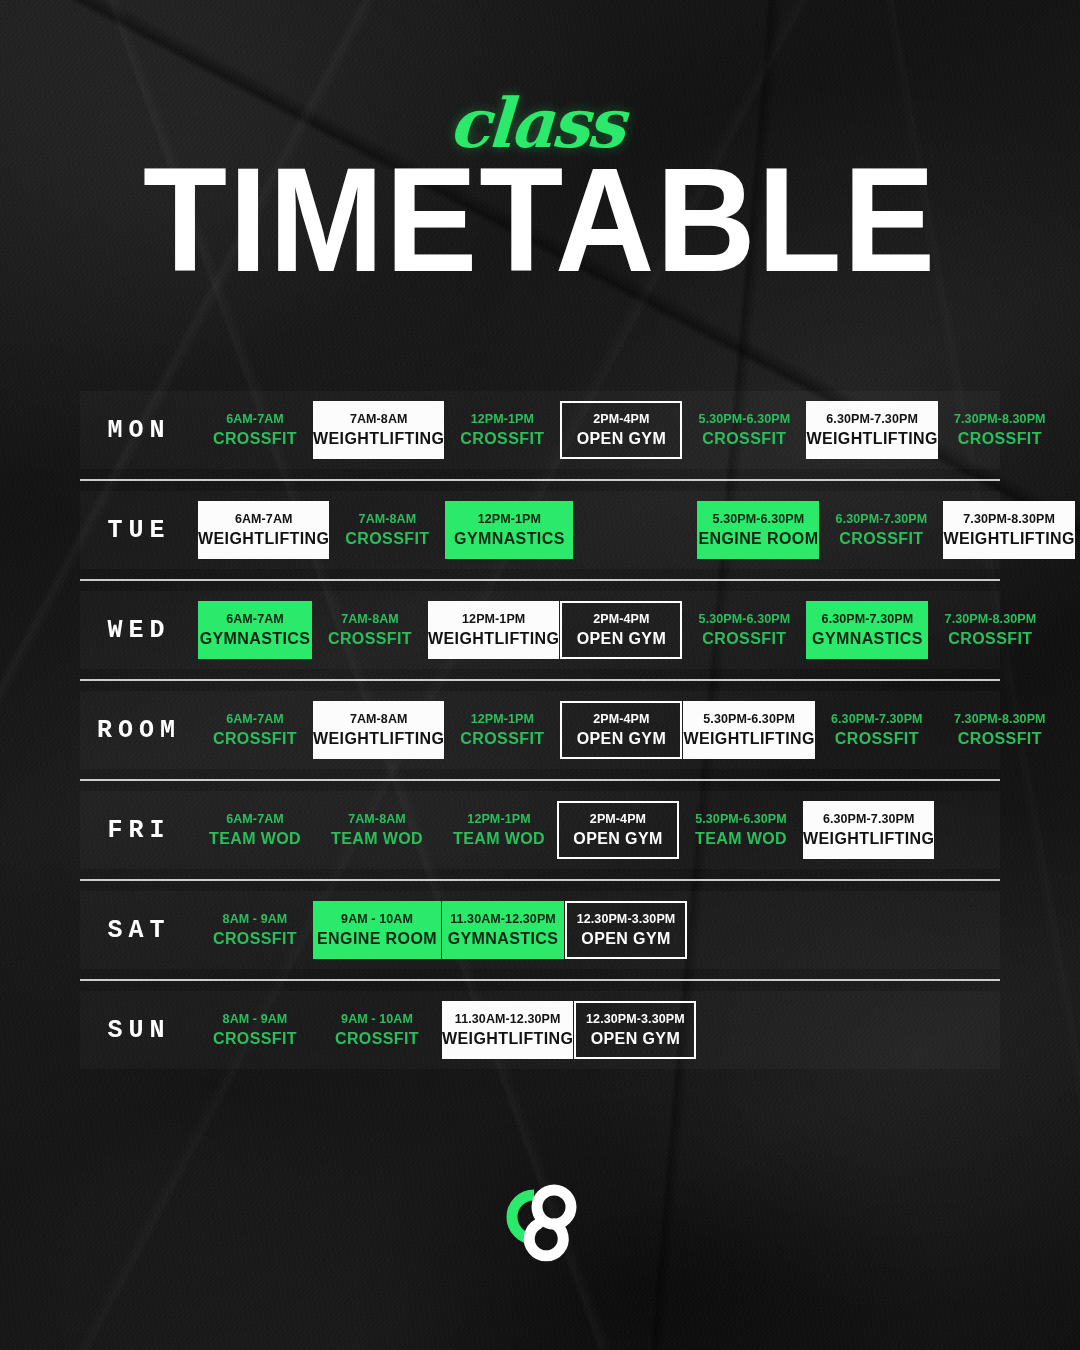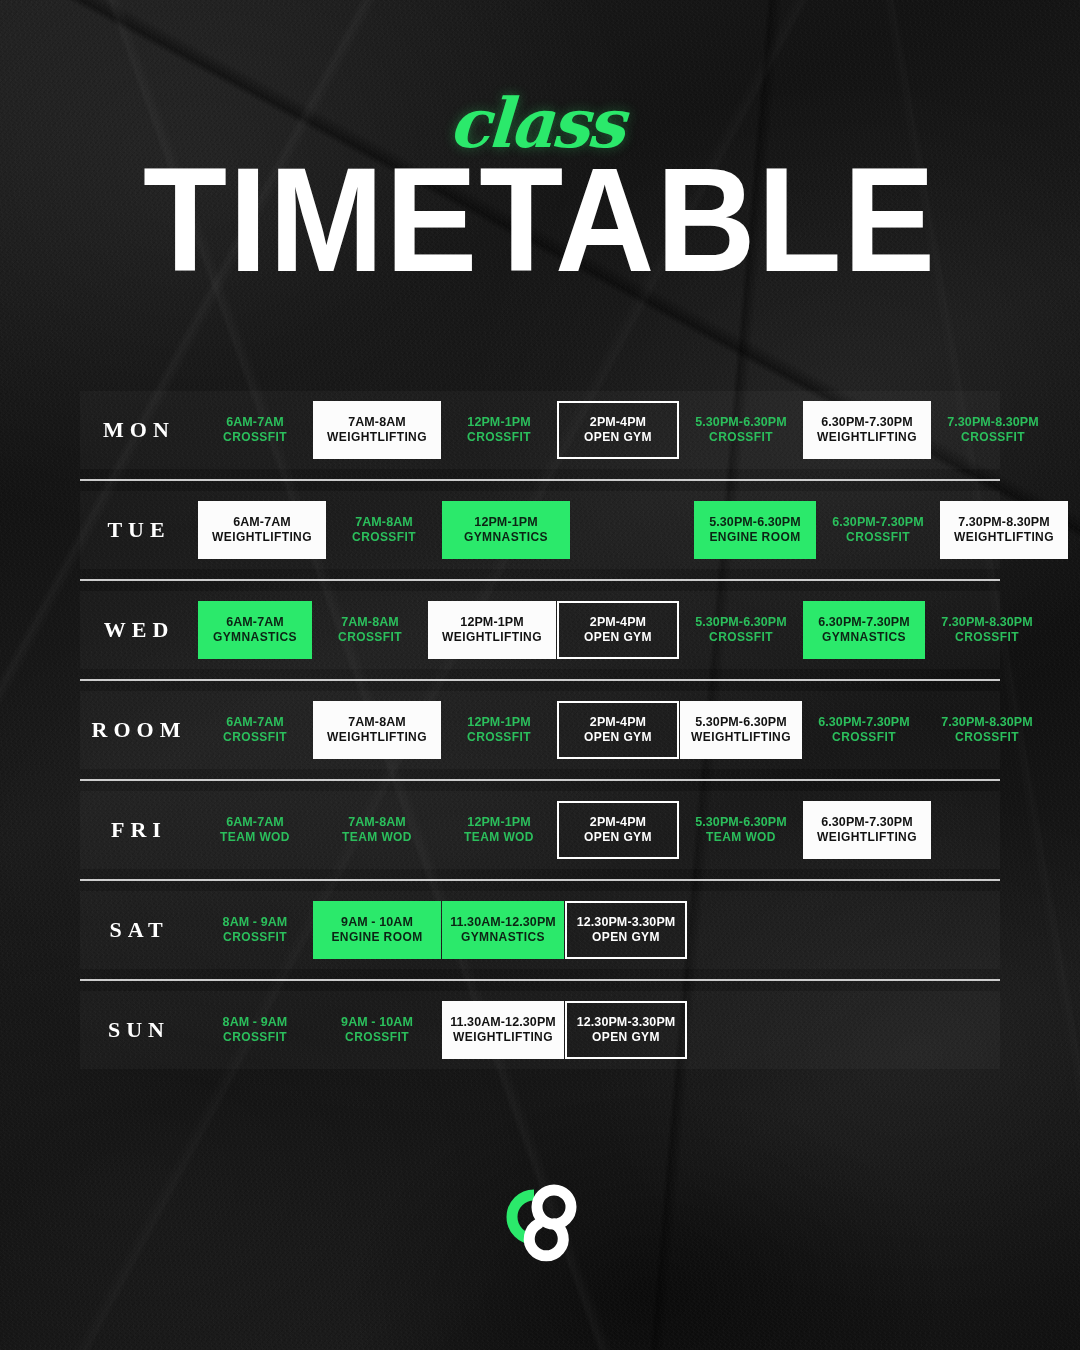--- a/index.html
+++ b/index.html
@@ -96,43 +96,43 @@
   .divider {
     height:2px;
     background:rgba(255,255,255,.78);
     margin:10px 0 10px 0;
   }
 
   .day {
     flex:0 0 118px;
     color:#FFFFFF;
     font-weight:700;
-    font-size:22px;
+    font-size:25px;
     letter-spacing:6px;
     text-align:center;
-    font-family:Liberation Serif, serif;
+    font-family:Liberation Mono, monospace;
   }
 
   .slots { flex:1 1 auto; display:flex; align-items:center; }
 
   
   .slot {
     flex:0 0 114px;
     height:58px;
     display:flex;
     flex-direction:column;
     align-items:center;
     justify-content:center;
     text-align:center;
     font-weight:700;
     line-height:1.32;
     margin-right:1px;
   }
   .slot .t { font-size:12.5px; letter-spacing:.1px; white-space:nowrap; }
-  .slot .c { font-size:12px; letter-spacing:.4px; white-space:nowrap; }
+  .slot .c { font-size:16px; letter-spacing:.4px; white-space:nowrap; }
 
   
   .slot.w-md  { flex-basis:122px; }
   .slot.w-lg  { flex-basis:128px; }
 
   
   .slot.plain { color:#2BBF5C; background:transparent; }
   .slot.white { background:#FCFCFC; color:#121212; }
   .slot.outline {
     background:transparent; color:#FFFFFF;

